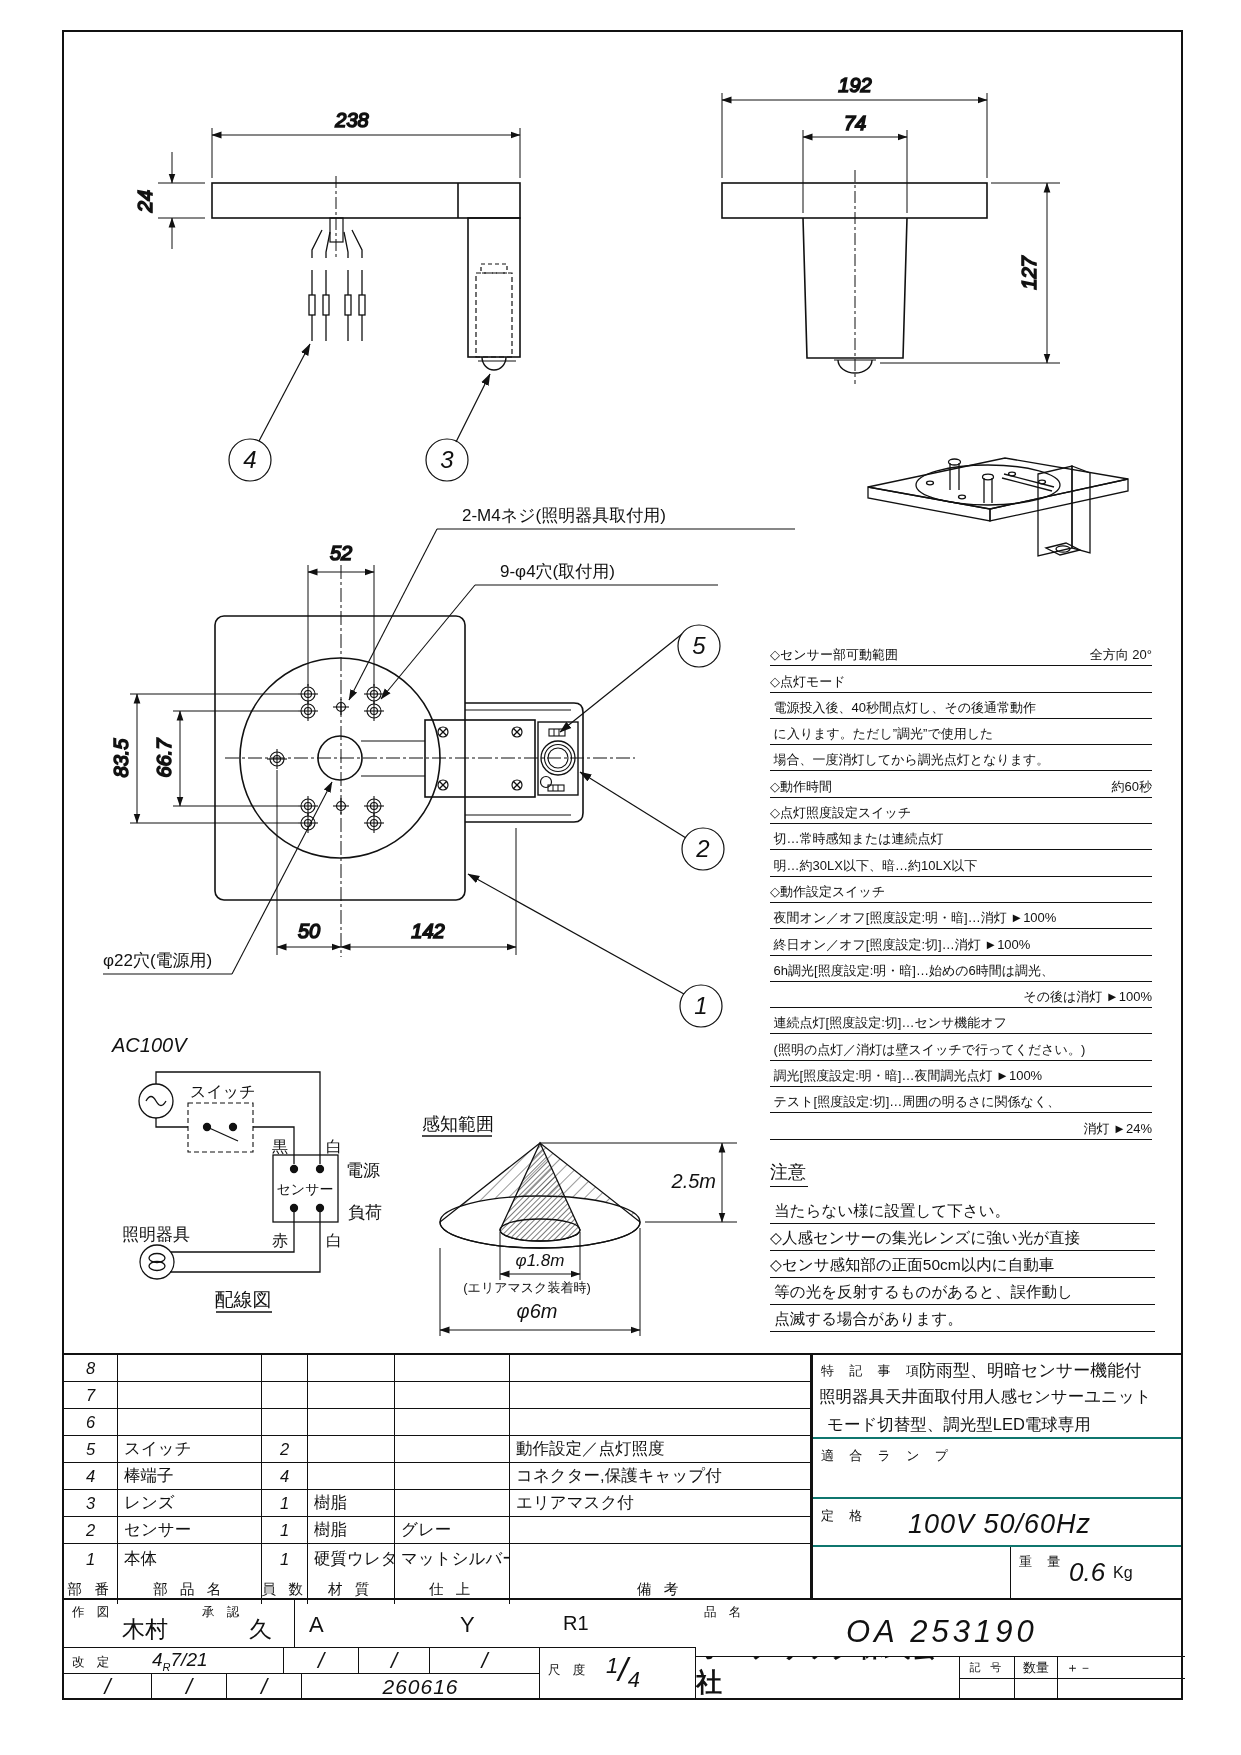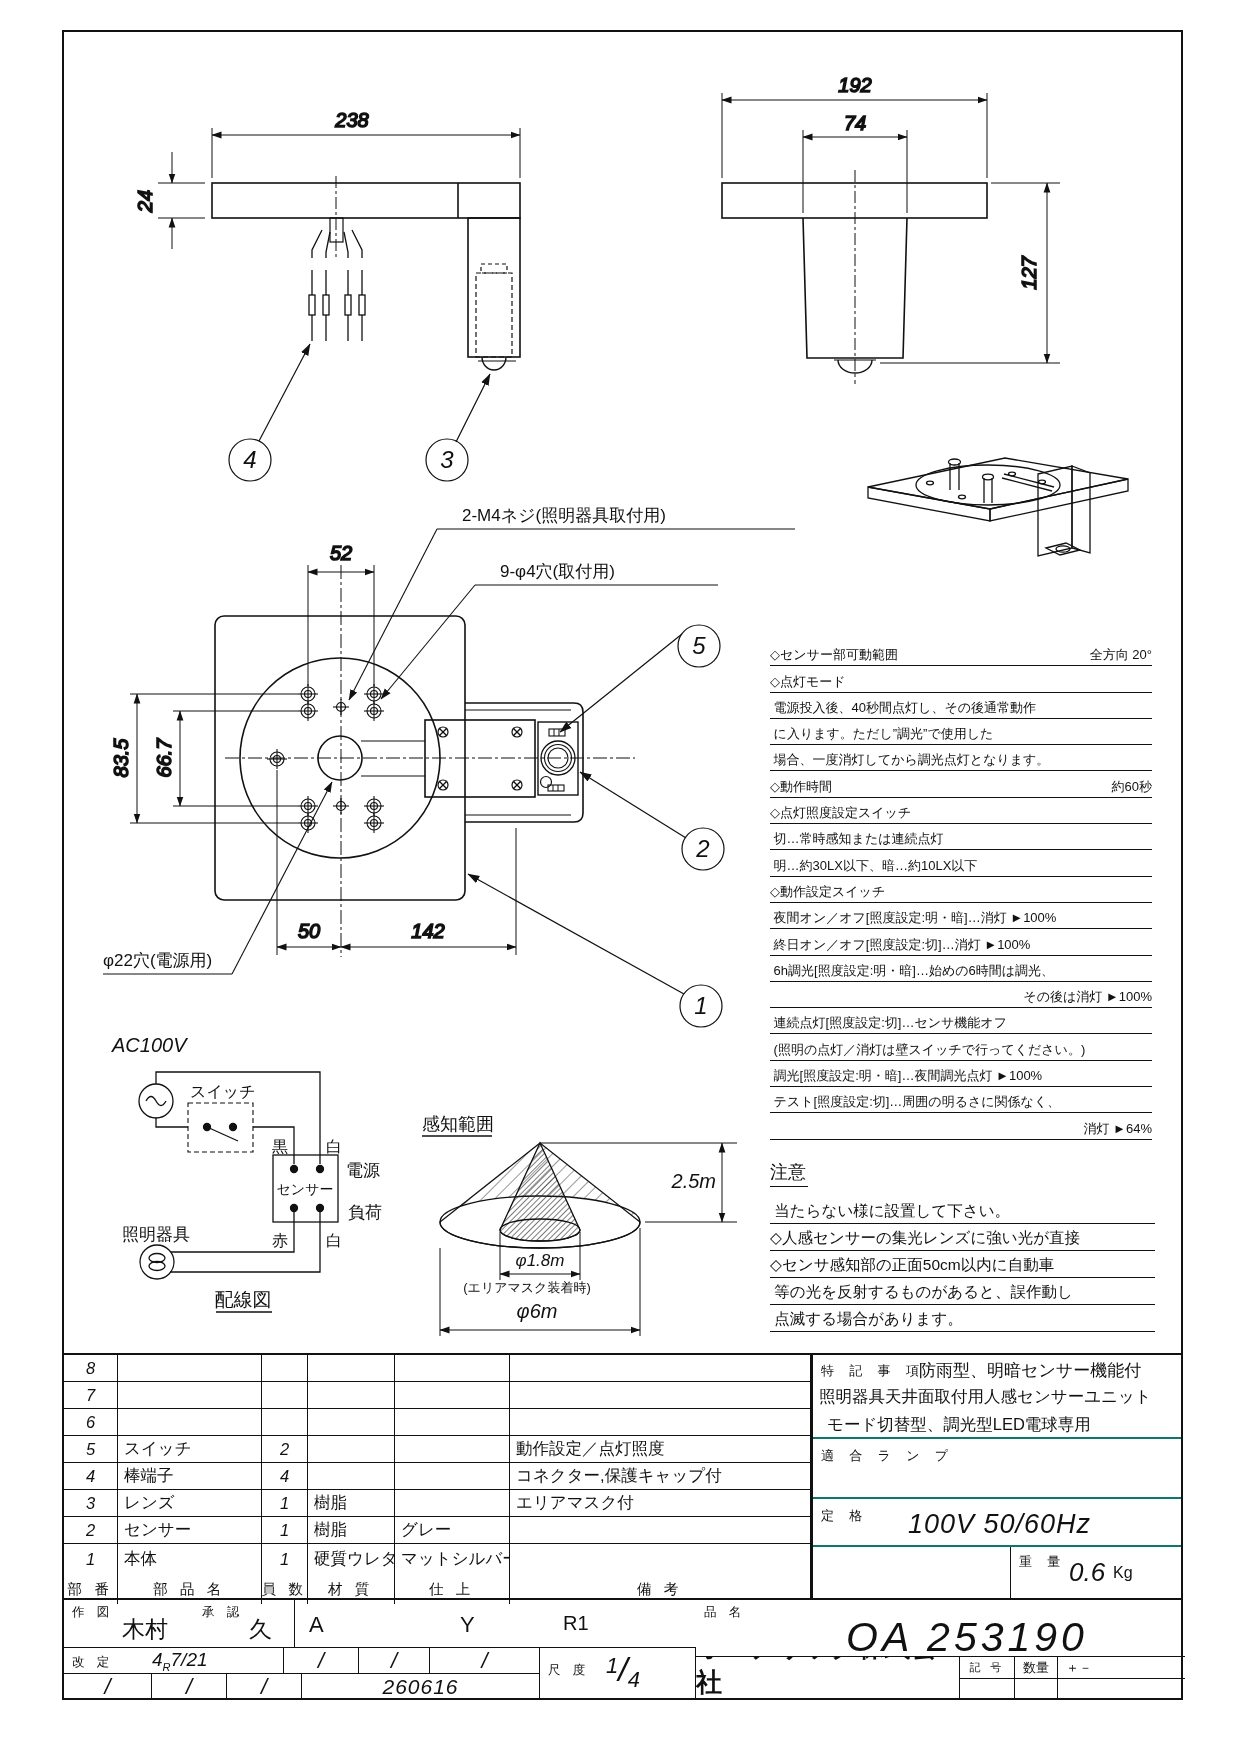--- a/index.html
+++ b/index.html
@@ -466,21 +466,21 @@
       <span class="sr"></span>
     </div>
 
     <div class="spec-line">
       <span class="sl"> テスト[照度設定:切]…周囲の明るさに関係なく、</span>
       <span class="sr"></span>
     </div>
 
     <div class="spec-line">
       <span class="sl"></span>
-      <span class="sr">消灯 ►64%</span>
+      <span class="sr">消灯 ►24%</span>
     </div>
   </div>
 
 <div id="notes">
   <div class="note-title">注意</div>
   <div>
 
       <div class="note-line"><span> 当たらない様に設置して下さい。</span></div>
 
       <div class="note-line"><span>◇人感センサーの集光レンズに強い光が直接</span></div>
@@ -642,21 +642,21 @@
     <span class="it" style="font-size:21px;letter-spacing:1px;">260616</span>
   </div>
 
   <div class="tcell" style="left:476px;top:48px;width:156px;height:52px;border-bottom:none;">
     <span class="small-lab abs" style="left:8px;top:6px;margin-top:8px;">尺 度</span>
     <span class="abs it" style="left:66px;top:2px;font-size:22px;"><span>1</span><span style="font-size:34px;vertical-align:-8px;">/</span><span style="vertical-align:-14px;">4</span></span>
   </div>
 
   <div class="tcell" style="left:632px;top:0;width:489px;height:57px;border-right:none;">
     <span class="small-lab abs" style="left:8px;top:4px;">品 名</span>
-    <span class="abs it" style="left:150px;top:14px;font-size:41px;letter-spacing:4px;">OA 253190</span>
+    <span class="abs it" style="left:150px;top:14px;font-size:31px;letter-spacing:4px;">OA 253190</span>
   </div>
 
   <div class="tcell" style="left:632px;top:57px;width:264px;height:43px;border-bottom:none;display:flex;align-items:flex-end;justify-content:center;">
     <span style="font-size:26px;font-weight:bold;letter-spacing:0.5px;">オーデリック株式会社</span>
   </div>
 
   <div class="tcell" style="left:896px;top:57px;width:225px;height:43px;border-right:none;border-bottom:none;">
     <div class="abs" style="left:0;top:0;width:55px;height:22px;border-right:1px solid #111;border-bottom:1px solid #111;box-sizing:border-box;font-size:11px;display:flex;align-items:center;justify-content:center;letter-spacing:0.3em;">記 号</div>
     <div class="abs" style="left:55px;top:0;width:43px;height:22px;border-right:1px solid #111;border-bottom:1px solid #111;box-sizing:border-box;font-size:13px;display:flex;align-items:center;justify-content:center;">数量</div>
     <div class="abs" style="left:98px;top:0;width:127px;height:22px;border-bottom:1px solid #111;box-sizing:border-box;font-size:13px;display:flex;align-items:center;padding-left:8px;">＋－</div>

